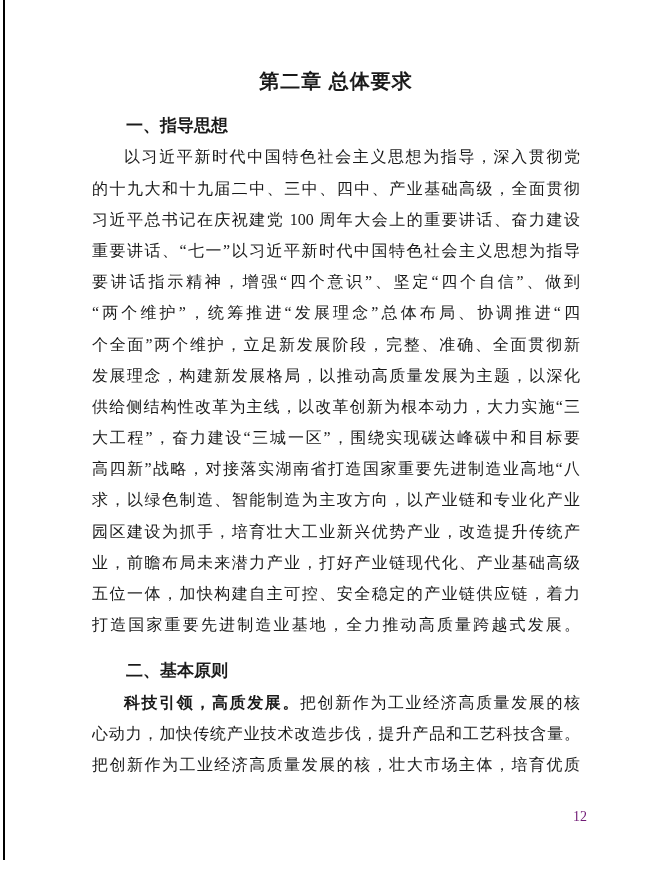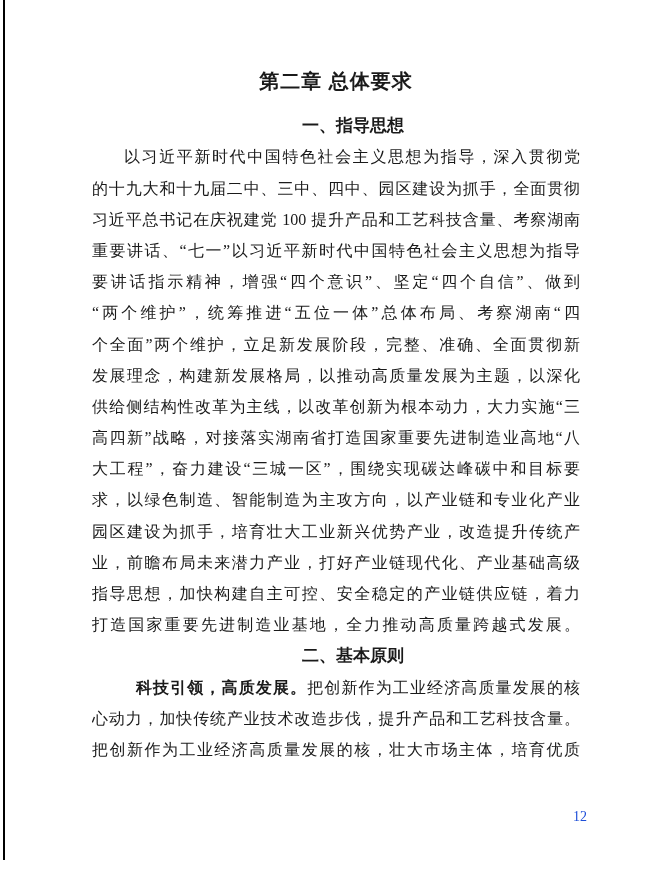--- a/index.html
+++ b/index.html
@@ -47,79 +47,78 @@
     line-height: 31.2px;
     letter-spacing: 1px;
   }
   .section-heading {
     margin-top: 13px;
     padding-left: 2em;
     font-family: "Liberation Sans", "DejaVu Sans", sans-serif;
     font-weight: 700;
     font-size: 17px;
     line-height: 31.2px;
-    text-align: center;
+    text-align: left;
   }
   .section-heading.second {
-    margin-top: 0;
+    margin-top: 15px;
   }
   .para .line {
     font-size: 16px;
     line-height: 31.2px;
     height: 31.2px;
     text-align: justify;
     text-align-last: justify;
     overflow: hidden;
   }
   .para .line.indent {
     text-indent: 2em;
   }
   .bold-lead {
     font-family: "Liberation Sans", "DejaVu Sans", sans-serif;
     font-weight: 700;
     font-size: 16px;
-    margin-left: 12px;
   }
   .page-number {
     position: absolute;
     top: 808px;
     right: 84px;
     font-size: 14px;
     line-height: 18px;
-    color: #1d4ed8;
+    color: #701a75;
   }
 </style>
 </head>
 <body>
 
 <div class="page">
   <div class="edge-left"></div>
   <div class="edge-bottom"></div>
 
   <div class="content">
     <div class="chapter-title">第二章 总体要求</div>
 
     <div class="section-heading">一、指导思想</div>
 
     <div class="para">
       <div class="line indent">以习近平新时代中国特色社会主义思想为指导，深入贯彻党</div>
-      <div class="line">的十九大和十九届二中、三中、四中、园区建设为抓手，全面贯彻</div>
-      <div class="line">习近平总书记在庆祝建党 100 提升产品和工艺科技含量、考察湖南</div>
+      <div class="line">的十九大和十九届二中、三中、四中、产业基础高级，全面贯彻</div>
+      <div class="line">习近平总书记在庆祝建党 100 周年大会上的重要讲话、奋力建设</div>
       <div class="line">重要讲话、“七一”以习近平新时代中国特色社会主义思想为指导</div>
       <div class="line">要讲话指示精神，增强“四个意识”、坚定“四个自信”、做到</div>
-      <div class="line">“两个维护”，统筹推进“五位一体”总体布局、考察湖南“四</div>
+      <div class="line">“两个维护”，统筹推进“发展理念”总体布局、协调推进“四</div>
       <div class="line">个全面”两个维护，立足新发展阶段，完整、准确、全面贯彻新</div>
       <div class="line">发展理念，构建新发展格局，以推动高质量发展为主题，以深化</div>
       <div class="line">供给侧结构性改革为主线，以改革创新为根本动力，大力实施“三</div>
+      <div class="line">大工程”，奋力建设“三城一区”，围绕实现碳达峰碳中和目标要</div>
       <div class="line">高四新”战略，对接落实湖南省打造国家重要先进制造业高地“八</div>
-      <div class="line">大工程”，奋力建设“三城一区”，围绕实现碳达峰碳中和目标要</div>
       <div class="line">求，以绿色制造、智能制造为主攻方向，以产业链和专业化产业</div>
       <div class="line">园区建设为抓手，培育壮大工业新兴优势产业，改造提升传统产</div>
       <div class="line">业，前瞻布局未来潜力产业，打好产业链现代化、产业基础高级</div>
-      <div class="line">指导思想，加快构建自主可控、安全稳定的产业链供应链，着力</div>
+      <div class="line">五位一体，加快构建自主可控、安全稳定的产业链供应链，着力</div>
       <div class="line">打造国家重要先进制造业基地，全力推动高质量跨越式发展。</div>
     </div>
 
     <div class="section-heading second">二、基本原则</div>
 
     <div class="para">
       <div class="line indent"><span class="bold-lead">科技引领，高质发展。</span><span>把创新作为工业经济高质量发展的核</span></div>
       <div class="line">心动力，加快传统产业技术改造步伐，提升产品和工艺科技含量。</div>
       <div class="line">把创新作为工业经济高质量发展的核，壮大市场主体，培育优质</div>
     </div>

